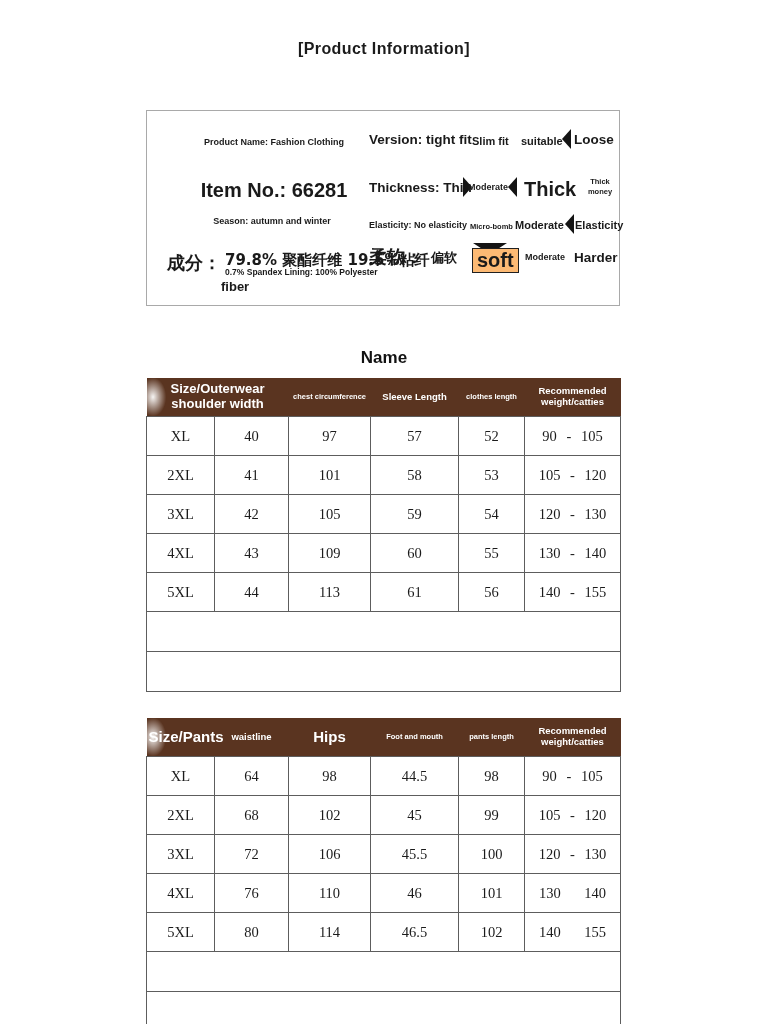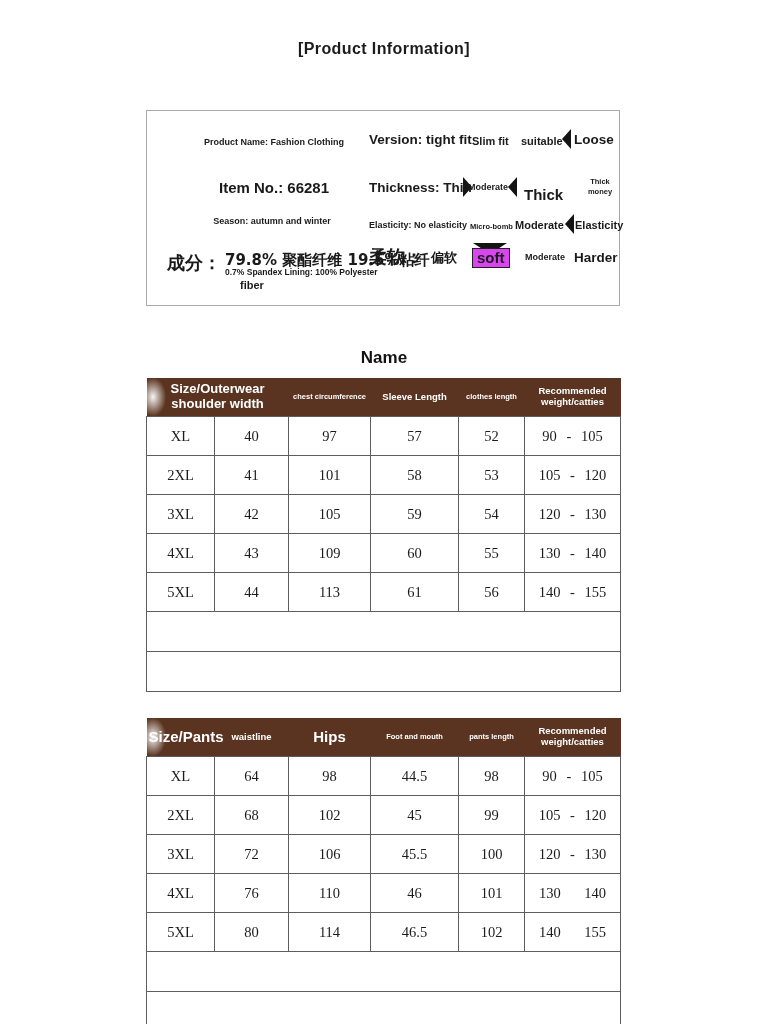--- a/index.html
+++ b/index.html
@@ -77,21 +77,21 @@
     position: absolute;
     white-space: nowrap;
     line-height: 1;
   }
 
   
   .t-xs  { font-size: 7.5px;  font-weight: 700; }
   .t-sm  { font-size: 9px;    font-weight: 700; }
   .t-md  { font-size: 11px;   font-weight: 700; }
   .t-lg  { font-size: 13.5px; font-weight: 700; }
-  .t-xl  { font-size: 15px;   font-weight: 700; }
+  .t-xl  { font-size: 20px;   font-weight: 700; }
 
   .cn { font-family: "DejaVu Sans", sans-serif; }
 
   
   .marker {
     position: absolute;
     display: block;
   }
   .tri-right {
     width: 0; height: 0;
@@ -107,21 +107,21 @@
   }
   .tri-down {
     width: 0; height: 0;
     border-left: 17px solid transparent;
     border-right: 17px solid transparent;
     border-top: 11px solid #141414;
   }
   .boxed {
     border: 1.5px solid #202020;
     padding: 1px 4px 2px 4px;
-    background: #d946ef;
+    background: #fdba74;
   }
 
   
   .size-title {
     position: absolute;
     left: 0;
     top: 348px;
     width: 768px;
     text-align: center;
     font-size: 17px;
@@ -206,42 +206,42 @@
       </div>
     </div>
 
     <div class="pi-row r2">
       <div class="pi-left t-xl" style="top:12px;">Item No.: 66281</div>
       <div class="pi-options">
         <span class="opt t-lg" style="left:0px; top:14px;">Thickness: Thin</span>
         <span class="marker tri-left" style="left:94px; top:10px;"></span>
         <span class="opt t-sm" style="left:99px; top:16px;">Moderate</span>
         <span class="marker tri-right" style="left:139px; top:10px;"></span>
-        <span class="opt t-xl" style="left:155px; top:20px;text-align:right;">Thick</span>
+        <span class="opt t-xl" style="left:155px; top:12px;text-align:right;">Thick</span>
         <span class="opt t-xs" style="left:214px; top:10px; width:34px; white-space:normal; text-align:center; line-height:1.35;">Thick money</span>
       </div>
     </div>
 
     <div class="pi-row r3">
       <div class="pi-left t-sm" style="top:10px; width:190px; left:30px; line-height:1.55;">Season: autumn and winter</div>
       <div class="pi-options">
         <span class="opt t-sm" style="left:0px; top:16px;">Elasticity: No elasticity</span>
         <span class="opt t-xs" style="left:101px; top:18px;">Micro-bomb</span>
         <span class="opt t-md" style="left:146px; top:15px;">Moderate</span>
         <span class="marker tri-right" style="left:196px; top:9px;"></span>
         <span class="opt t-md" style="left:206px; top:15px;">Elasticity</span>
       </div>
     </div>
 
     <div class="pi-row r4" style="height:60px;text-align:right;">
       <div style="position:absolute; left:16px; top:4px; width:216px;">
         <span class="cn" style="position:absolute; left:4px; top:6px; font-size:18px; font-weight:700;">成分：</span>
         <span class="cn" style="position:absolute; left:62px; top:6px; font-size:15px; font-weight:700; white-space:nowrap;">79.8% 聚酯纤维 19.5%粘纤</span>
         <span style="position:absolute; left:62px; top:22px; font-size:8.5px; font-weight:700; white-space:nowrap;">0.7% Spandex Lining: 100% Polyester</span>
-        <span style="position:absolute; left:77px; top:34px; font-size:11px; font-weight:700;">fiber</span>
+        <span style="position:absolute; left:58px; top:34px; font-size:13px; font-weight:700;">fiber</span>
       </div>
       <div class="pi-options" style="height:50px;">
         <span class="opt cn" style="left:0px; top:7px; font-size:18px; font-weight:700;">柔软：</span>
         <span class="opt cn" style="left:62px; top:10px; font-size:13px; font-weight:700;">偏软</span>
         <span class="marker tri-down" style="left:104px; top:2px;"></span>
         <span class="opt t-xl boxed" style="left:103px; top:7px;">soft</span>
         <span class="opt t-sm" style="left:156px; top:12px;">Moderate</span>
         <span class="opt t-lg" style="left:205px; top:10px;">Harder</span>
       </div>
     </div>

